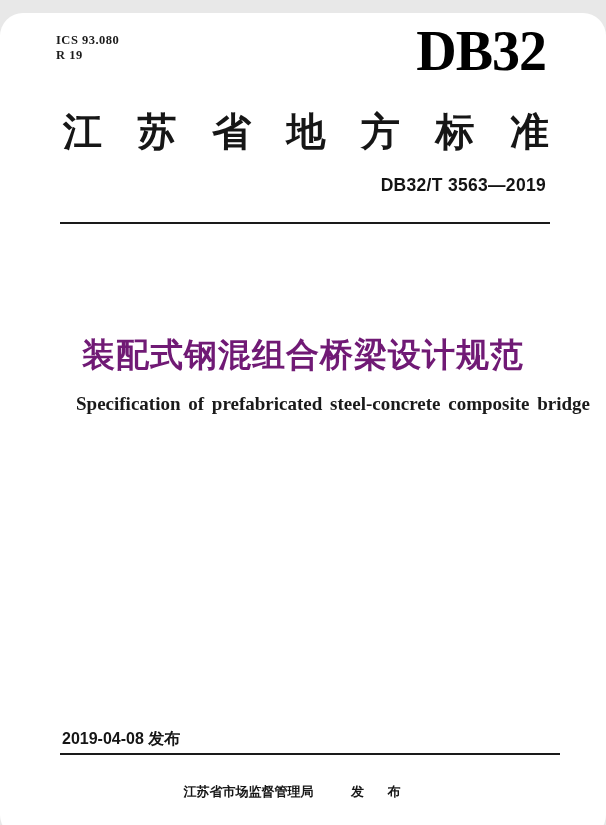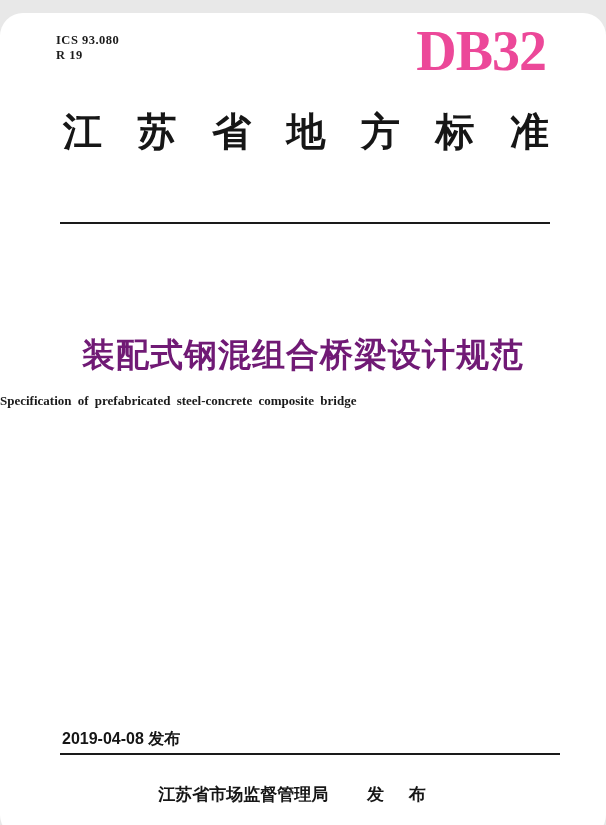--- a/index.html
+++ b/index.html
@@ -32,21 +32,21 @@
   }
   
   .db-code {
     position: absolute;
     right: 60px;
     top: 6px;
     font-family: "Liberation Serif", serif;
     font-weight: bold;
     font-size: 56px;
     letter-spacing: -1px;
-    color: #ec4899;
+    color: #000000;
   }
   
   .standard-title-row {
     position: absolute;
     left: 63px;
     right: 57px;
     top: 99px;
     display: flex;
     justify-content: space-between;
     font-size: 39px;
@@ -85,24 +85,24 @@
     font-weight: bold;
     letter-spacing: 1px;
     color: #701a75;
   }
   
   .english-title {
     position: absolute;
     left: 0;
     right: 16px;
     top: 380px;
-    text-align: left;
+    text-align: right;
     font-family: "Liberation Serif", serif;
     font-weight: bold;
-    font-size: 13px;
+    font-size: 19px;
     word-spacing: 3px;
     color: #1a1a1a;
   }
   
   .dates-row {
     position: absolute;
     left: 62px;
     right: 46px;
     top: 716px;
     display: flex;
@@ -116,21 +116,21 @@
     width: 500px;
     top: 740px;
   }
   
   .footer {
     position: absolute;
     left: 0;
     right: 12px;
     top: 770px;
     text-align: center;
-    font-size: 17px;
+    font-size: 13px;
     font-weight: bold;
     color: #161616;
   }
   .footer .publish-label {
     margin-left: 34px;
     letter-spacing: 10px;
   }
 </style>
 </head>
 <body>
@@ -147,20 +147,21 @@
   <div class="standard-title-row">
     <span>江</span>
     <span>苏</span>
     <span>省</span>
     <span>地</span>
     <span>方</span>
     <span>标</span>
     <span>准</span>
   </div>
 
+  <div class="standard-number">DB32/T 3563—2019</div>
 
   <div class="rule rule-top"></div>
 
   <div class="main-title">装配式钢混组合桥梁设计规范</div>
 
   <div class="english-title">Specification of prefabricated steel-concrete composite bridge</div>
 
   <div class="dates-row">
     <span>2019-04-08 发布</span>
   </div>

